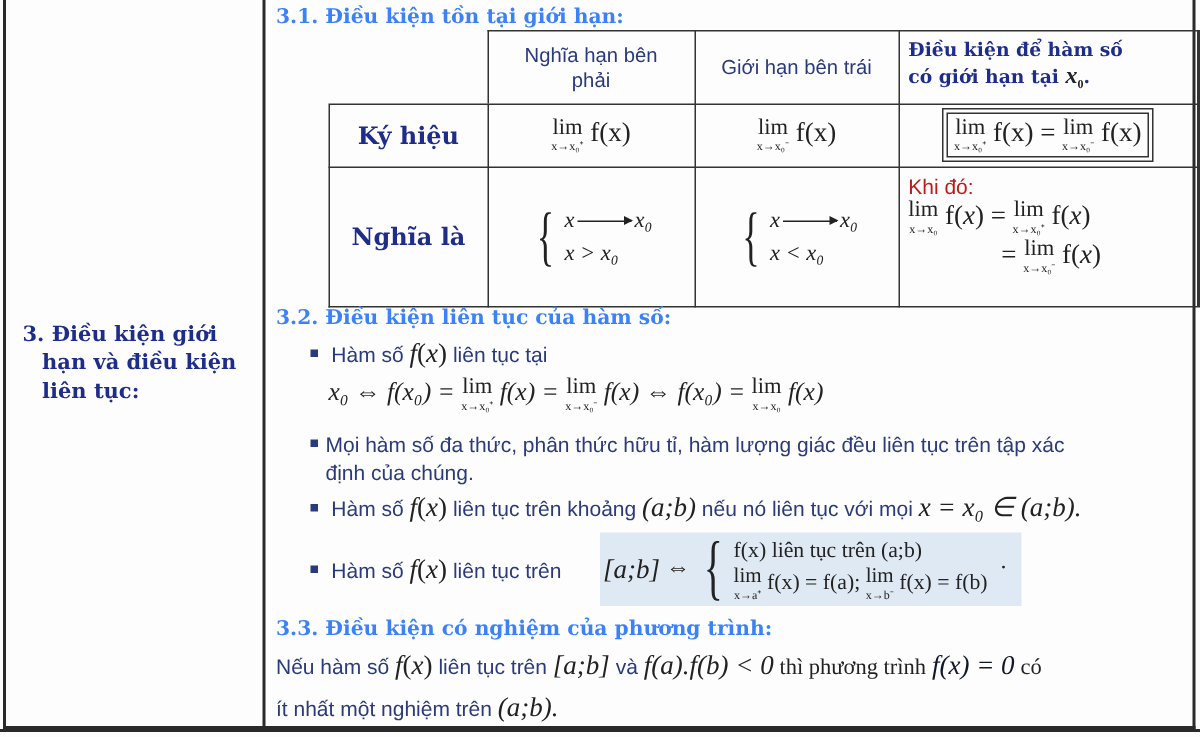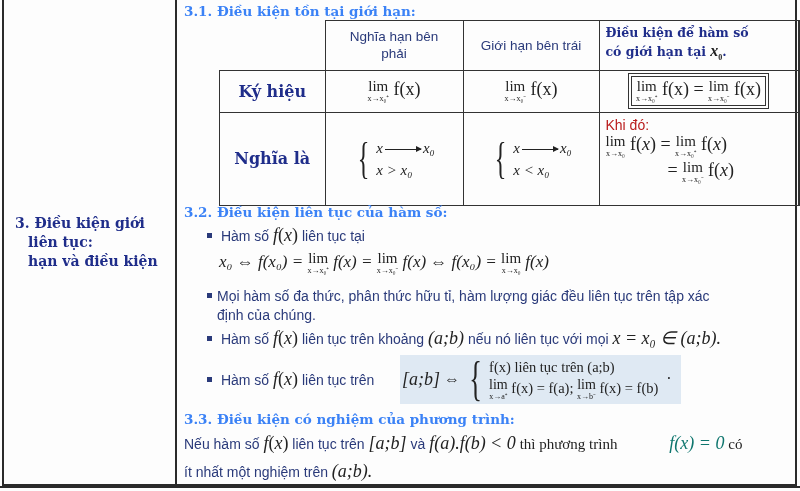--- a/index.html
+++ b/index.html
@@ -51,22 +51,22 @@
 </style>
 </head>
 <body>
 
 <div class="outer"></div>
 <div class="divider-v"></div>
 <div class="bottom-line"></div>
 
 <div class="left-title">
   <span>3. Điều kiện giới</span>
+  <span class="indent">hạn và điều kiện</span>
   <span class="indent">liên tục:</span>
-  <span class="indent">hạn và điều kiện</span>
 </div>
 
 <div class="sec-h" style="left:184px; top:3px;">3.1.  Điều kiện tồn tại giới hạn:</div>
 
 <table class="t31">
   <tbody>
       <tr style="height:43px;">
     <td style="border:none; border-bottom:1.5px solid #333; width:105px;"></td>
     <td class="hdr-cell" style="width:137px;">
       <span>Nghĩa hạn bên</span><br>
@@ -235,19 +235,19 @@
 <div class="sec-h" style="left:184px; top:411px;">3.3.  Điều kiện có nghiệm của phương trình:</div>
 
 <div class="bullet-line" style="left:184px; top:433px;">
   <span>Nếu hàm số</span>
   <span class="fx" style="color:#222;"><i>f</i>(<i>x</i>)</span>
   <span>liên tục trên</span>
   <span class="fx math" style="color:#222;">[a;b]</span>
   <span>và</span>
   <span class="fx math" style="color:#222;">f(a).f(b) &lt; 0</span>
   <span class="m" style="font-size:15px;">thì phương trình</span>
-  <span class="fx math" style="color:#0f766e;margin-left:48px;">f(x) = 0</span>
+  <span class="fx math" style="color:#0f172a;">f(x) = 0</span>
   <span class="m" style="font-size:15px;">có</span>
 </div>
 <div class="bullet-line" style="left:184px; top:461px;">
   <span>ít nhất một nghiệm trên</span>
   <span class="fx math" style="color:#222;">(a;b).</span>
 </div>
 
 </body></html>

